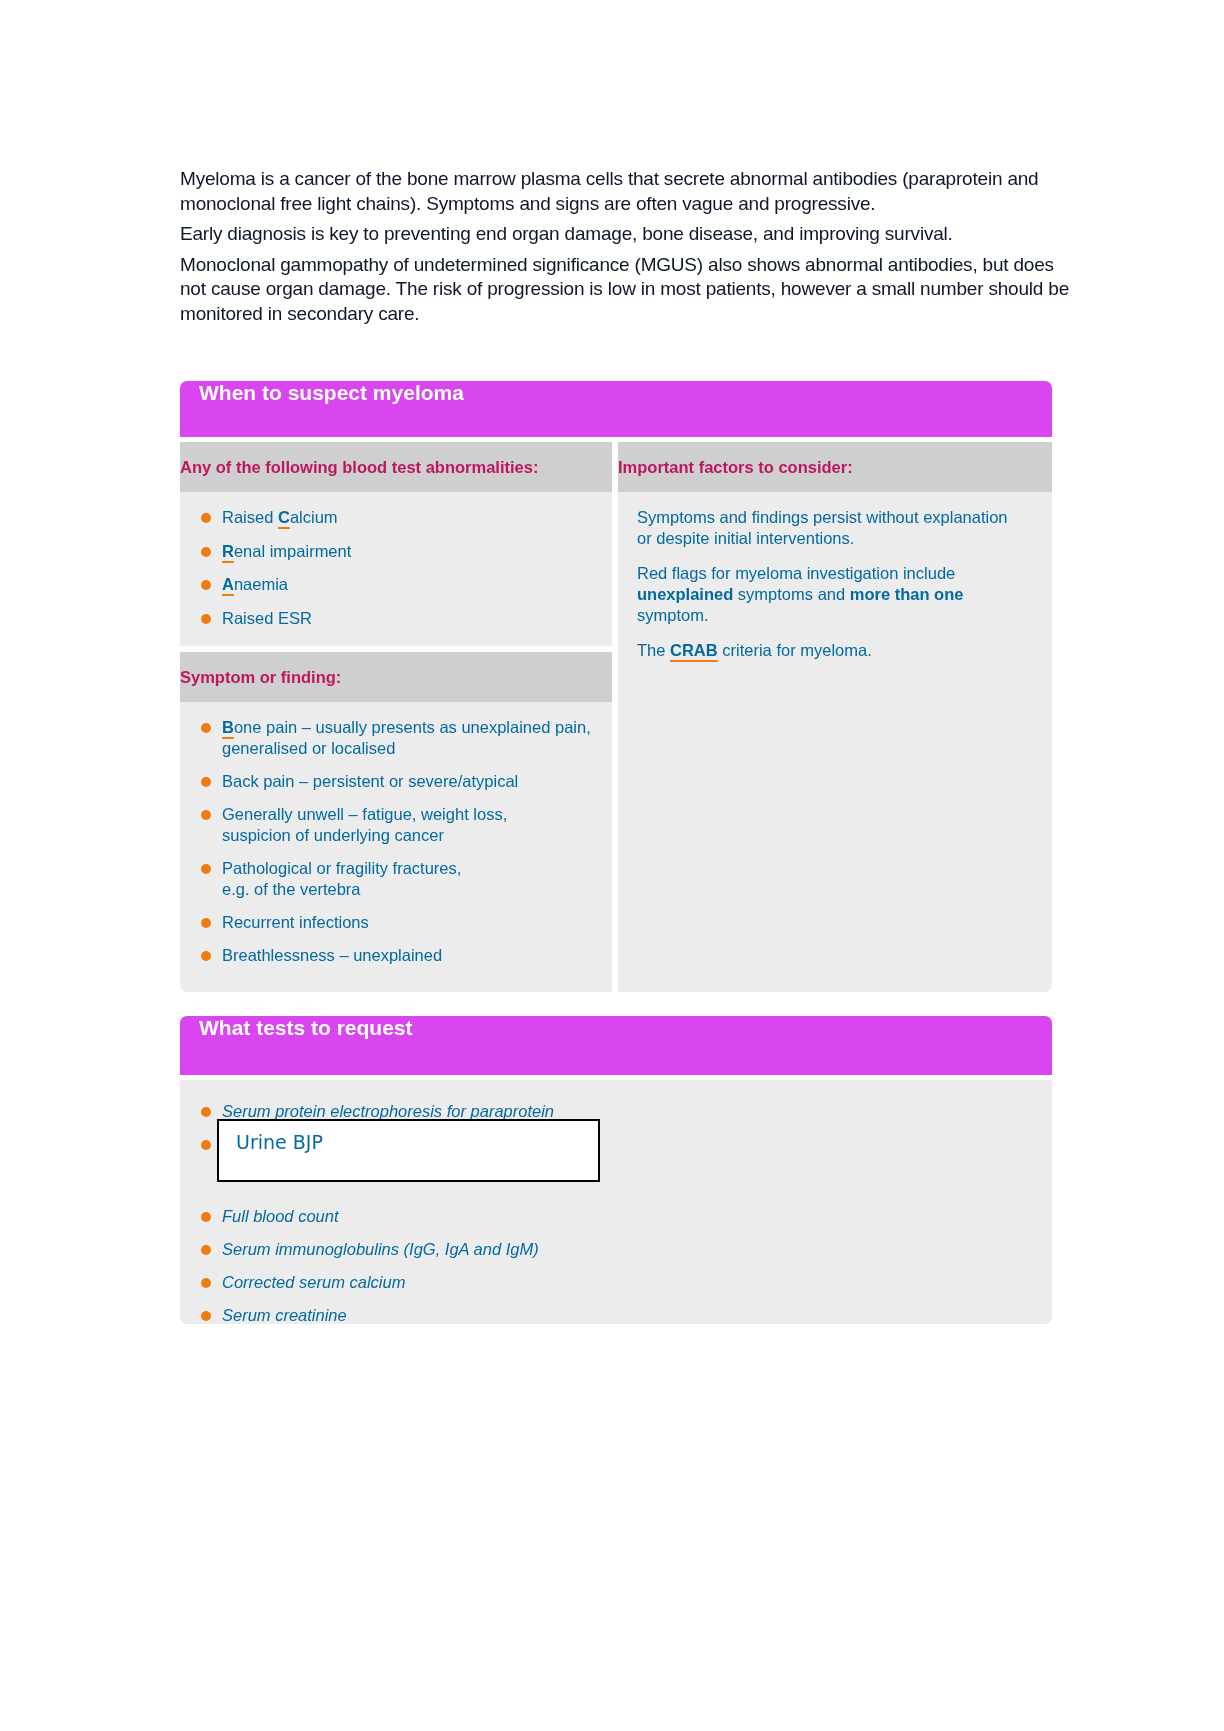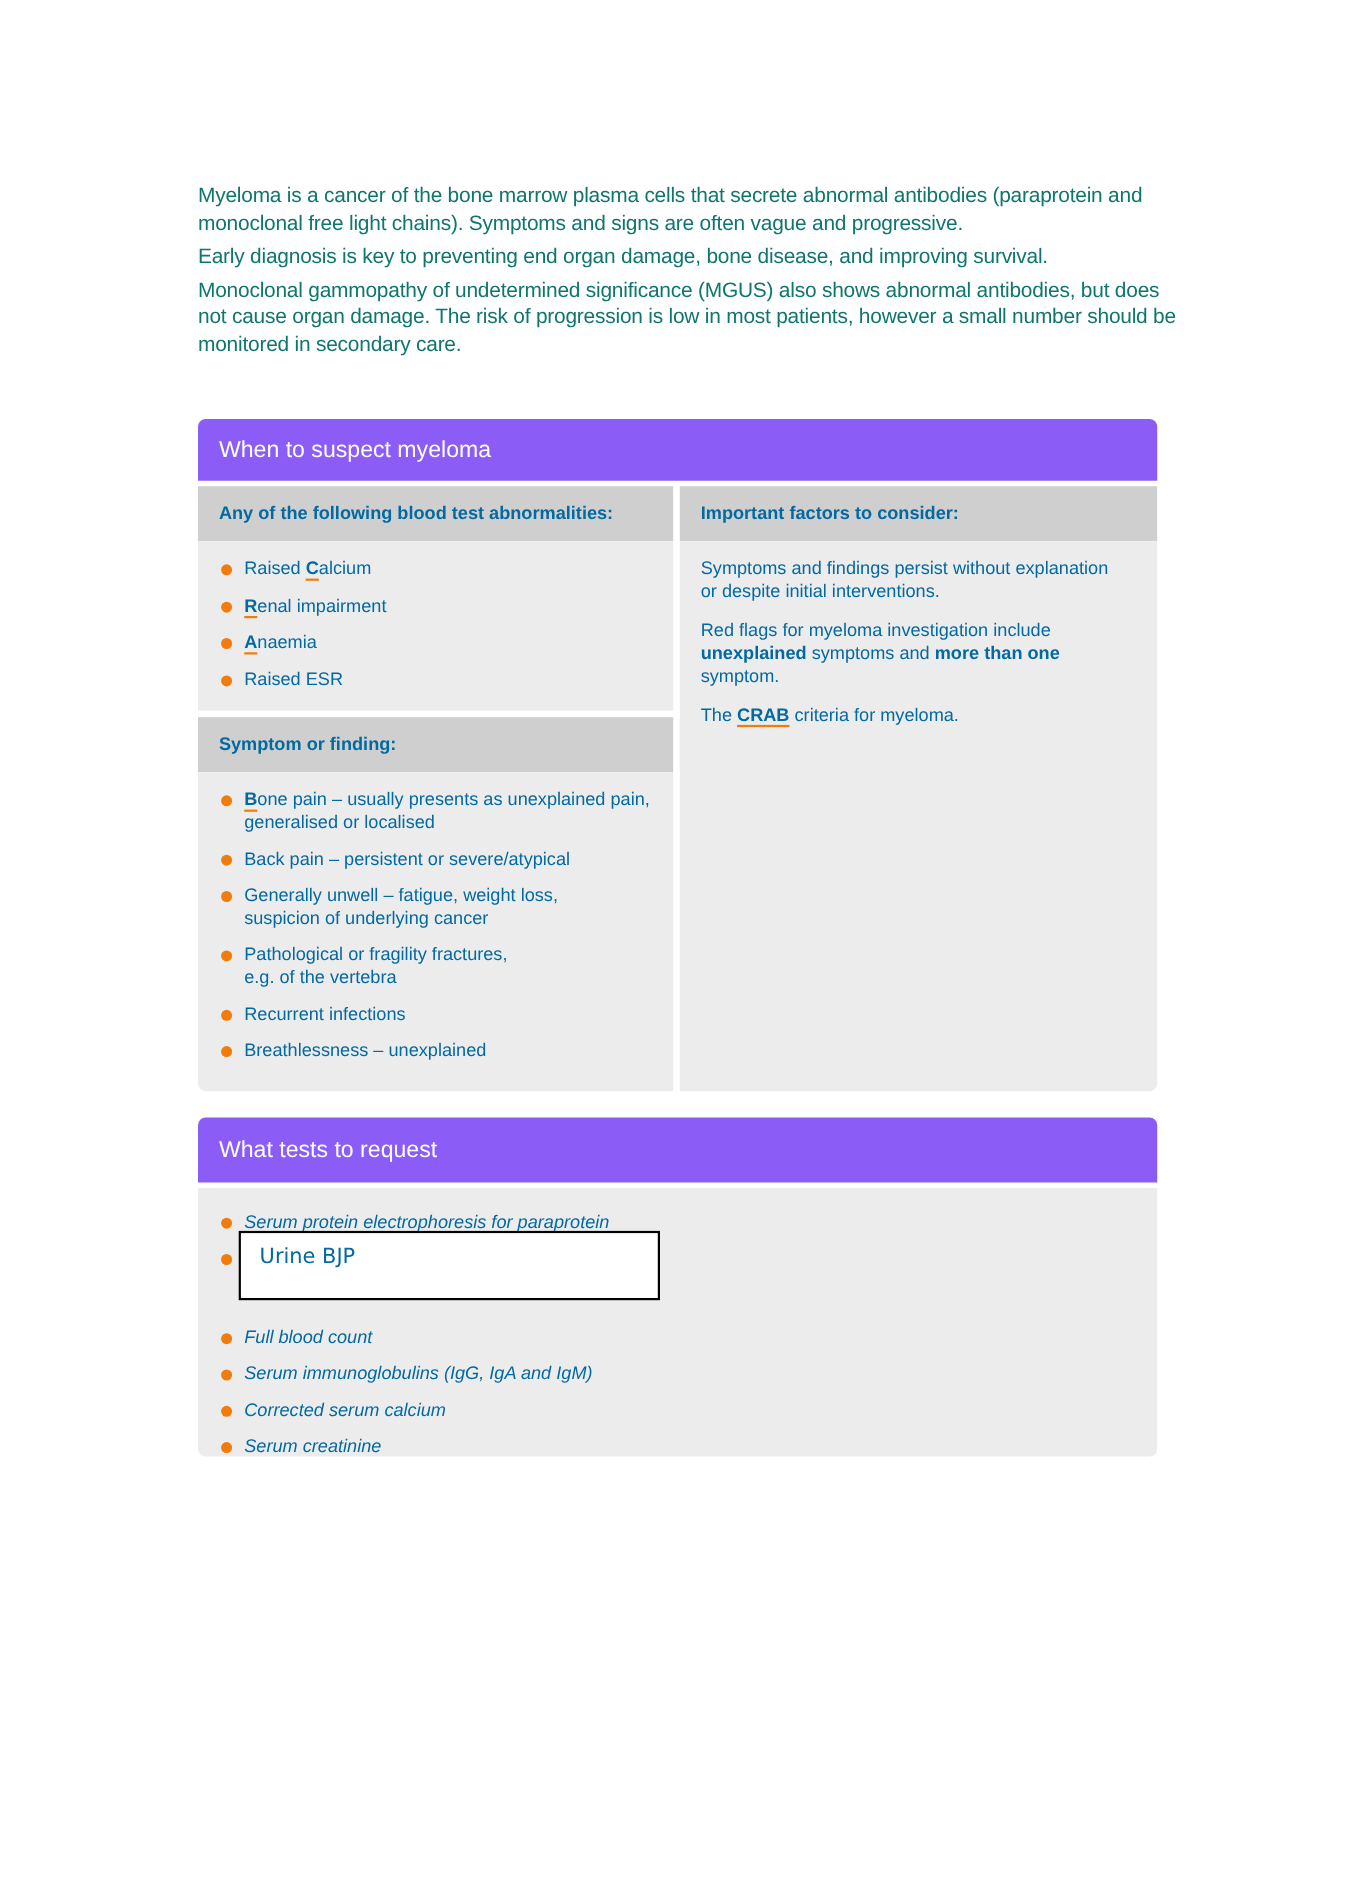--- a/index.html
+++ b/index.html
@@ -1,24 +1,24 @@
 <!DOCTYPE html>
 <html><head>
   <meta charset="utf-8">
   <style>
     * { box-sizing: border-box; margin: 0; padding: 0; }
     html, body { width: 1224px; height: 1731px; background: #ffffff; }
     body { position: relative; font-family: "Liberation Sans", sans-serif; color: #1a1a1a; }
 
-    .intro { position: absolute; left: 180px; top: 167px; width: 900px; font-size: 19px; line-height: 24.5px; color: #0f766e; letter-spacing: -0.2px; }
+    .intro { position: absolute; left: 180px; top: 167px; width: 900px; font-size: 19px; line-height: 24.5px; color: #0f172a; letter-spacing: -0.2px; }
     .intro p { margin-bottom: 6px; }
 
-    .card-header { position: absolute; left: 180px; width: 872px; background: #8b5cf6; color: #ffffff; font-weight: normal; font-size: 21px; border-radius: 7px 7px 0 0; padding-left: 19px; display: flex; align-items: center; }
+    .card-header { position: absolute; left: 180px; width: 872px; background: #d946ef; color: #ffffff; font-weight: bold; font-size: 21px; border-radius: 7px 7px 0 0; padding-left: 19px; display: flex; }
 
-    .col-head { position: absolute; background: #cfcfcf; font-weight: bold; font-size: 16.5px; color: #0369a1; padding-left: 19px; display: flex; align-items: center; }
+    .col-head { position: absolute; background: #cfcfcf; font-weight: bold; font-size: 16.5px; color: #be185d; display: flex; align-items: center; }
     .col-body { position: absolute; background: #ececec; font-size: 16.5px; color: #0369a1; }
 
     ul.bullets { list-style: none; }
     ul.bullets li { position: relative; padding-left: 42px; line-height: 21px; }
     ul.bullets li .dot { position: absolute; left: 21px; top: 6px; width: 10px; height: 10px; border-radius: 50%; background: #f07c10; }
     .u { font-weight: bold; text-decoration: underline; text-decoration-color: #f07c10; text-decoration-thickness: 2px; text-underline-offset: 4px; }
 
     .factors p { line-height: 21px; margin-bottom: 14px; }
     .factors b { font-weight: bold; }
 

